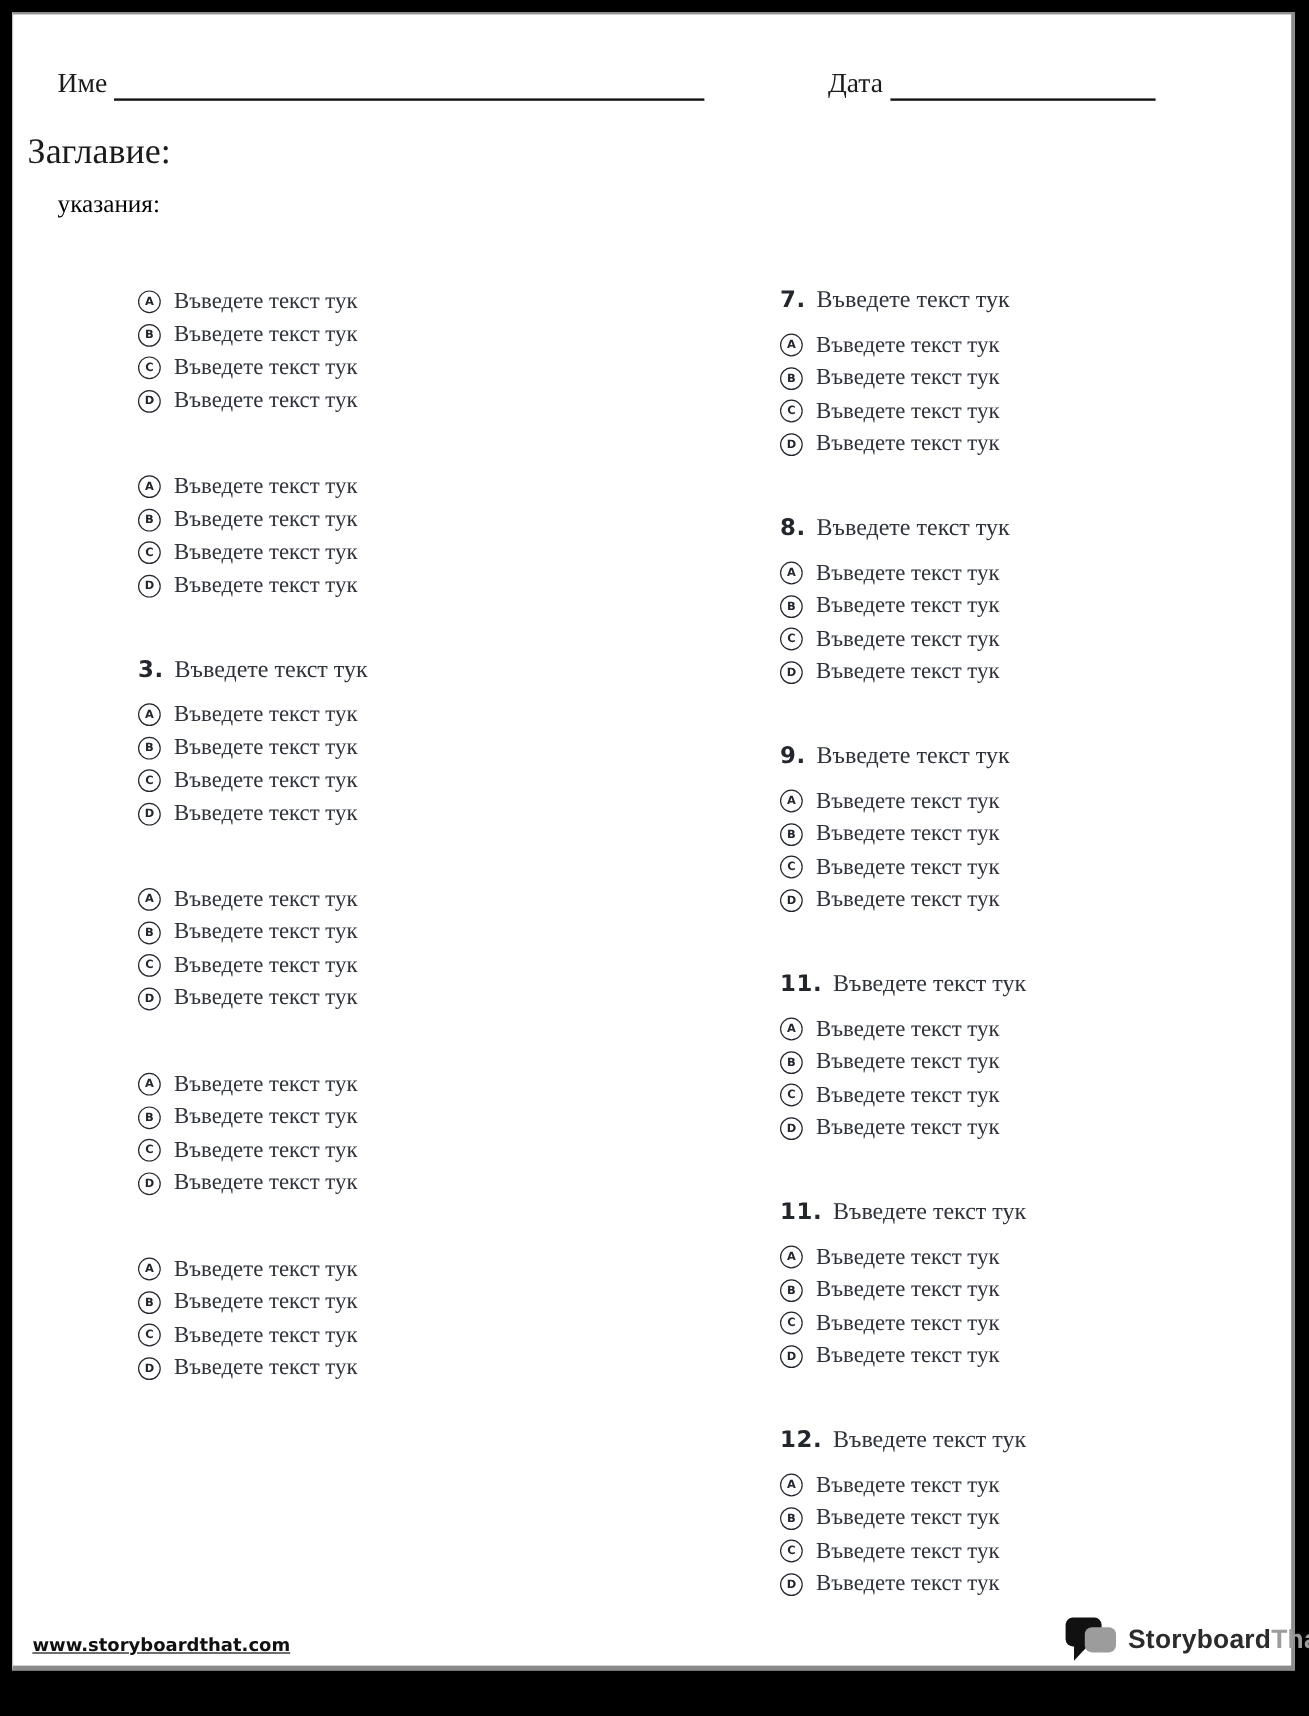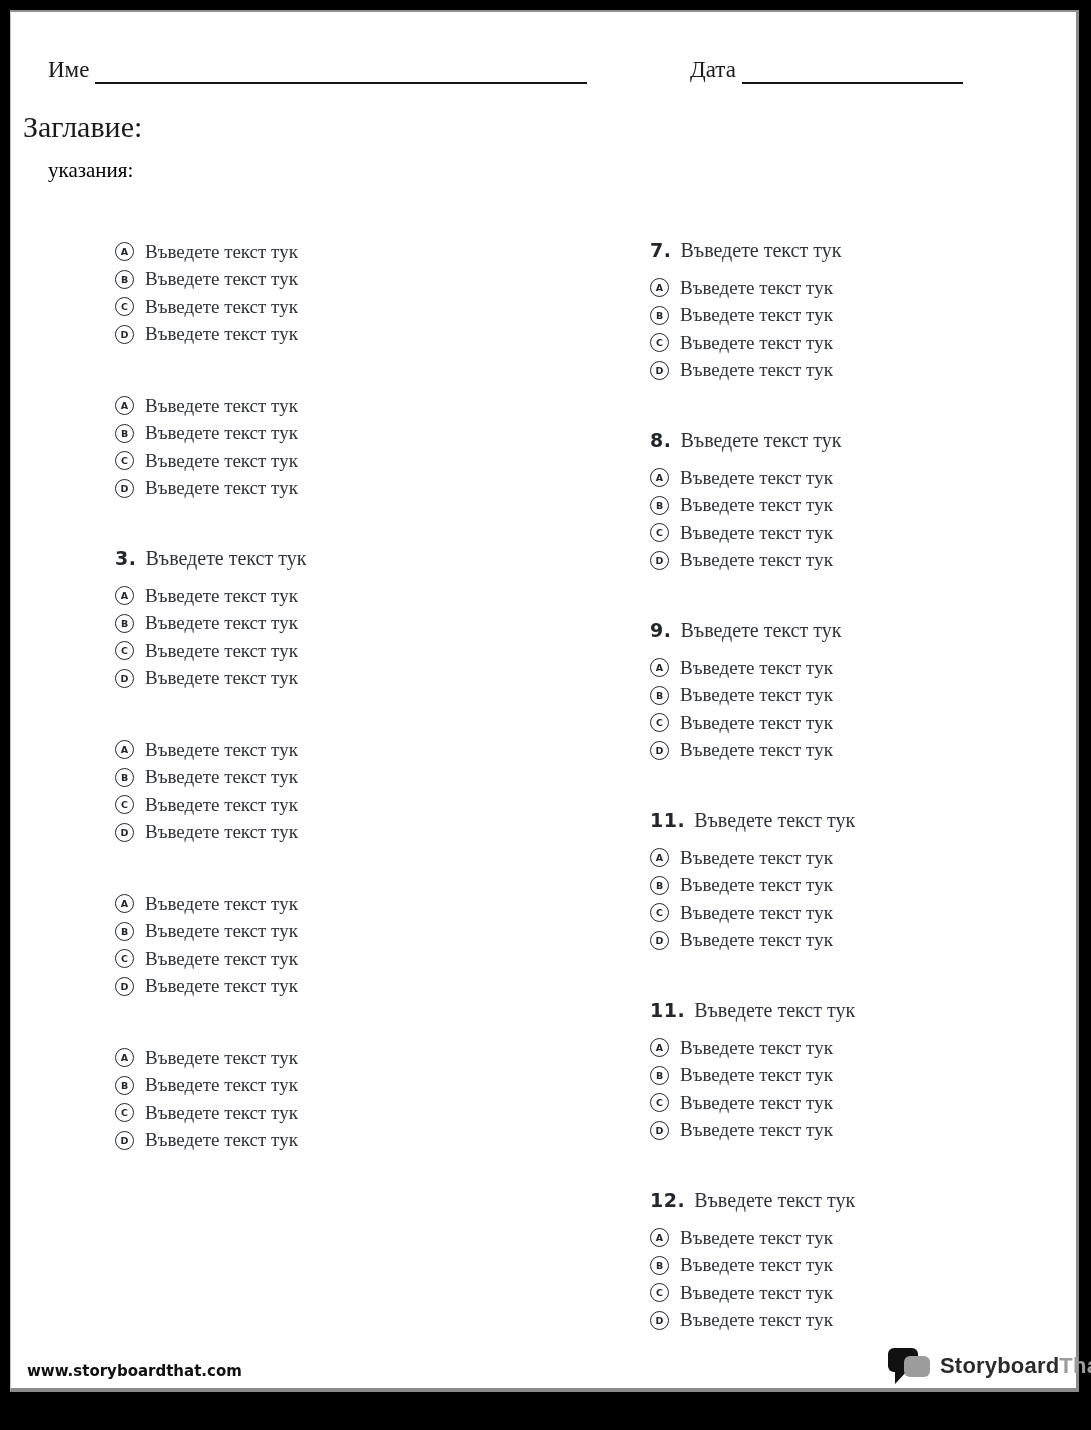--- a/index.html
+++ b/index.html
@@ -98,20 +98,21 @@
     white-space:nowrap;
   }
   .footer-url {
     position:absolute;
     left:16px; top:1350px;
     font-family:"DejaVu Sans", sans-serif;
     font-weight:700;
     font-size:15px;
     color:#101010;
     white-space:nowrap;
+    text-decoration:underline;
   }
   .logo {
     position:absolute;
     left:876px; top:1333px;
     display:flex;
     align-items:center;
   }
   .logo-text {
     font-family:"Liberation Sans", sans-serif;
     font-weight:600;

